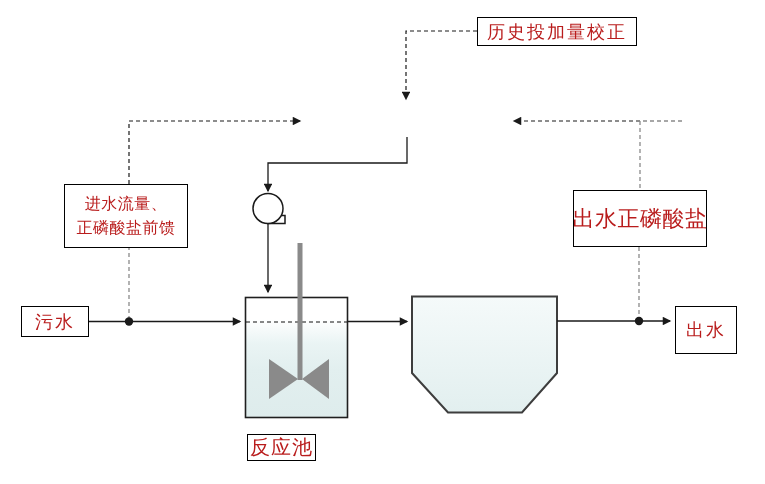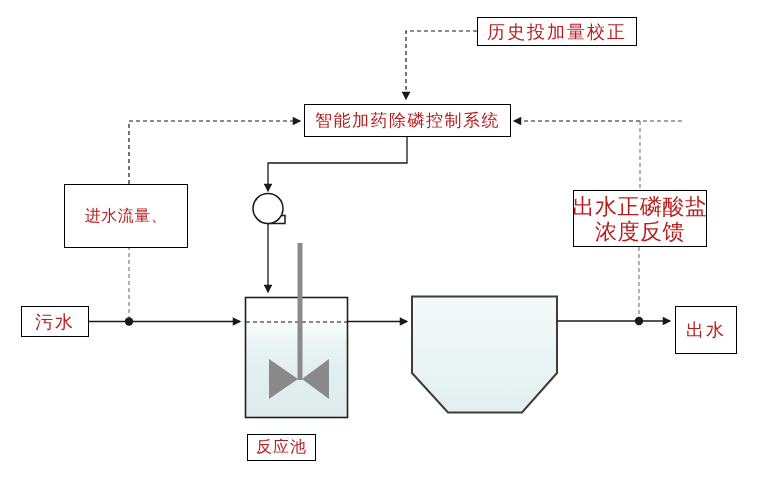--- a/index.html
+++ b/index.html
@@ -25,21 +25,21 @@
     white-space:nowrap;
   }
   .dbox .ln{display:block;}
   #history-box   {left:477px;top:17px; width:160px;height:29px;font-size:18px;letter-spacing:2px;}
   #control-box   {left:304px;top:104px;width:207px;height:33px;font-size:17px;letter-spacing:1.5px;}
   #setpoint-box  {left:682px;top:108px;width:75px; height:28px;font-size:17px;letter-spacing:1px;}
   #feedforward-box{left:64px;top:184px;width:124px;height:64px;font-size:16px;line-height:24px;letter-spacing:0.5px;}
   #feedback-box  {left:573px;top:190px;width:134px;height:57px;font-size:22px;line-height:25px;letter-spacing:0.5px;}
   #influent-box  {left:21px; top:306px;width:68px; height:31px;font-size:18px;letter-spacing:2px;}
   #effluent-box  {left:675px;top:306px;width:62px; height:48px;font-size:18px;letter-spacing:2px;}
-  #reaction-label{left:247px;top:434px;width:69px; height:27px;font-size:16px;letter-spacing:1px;text-align:center;}
+  #reaction-label{left:247px;top:434px;width:69px; height:27px;font-size:20px;letter-spacing:1px;text-align:center;}
   #sediment-label{left:447px;top:434px;width:70px; height:27px;font-size:16px;letter-spacing:1px;}
 </style>
 </head>
 <body>
 
 <div id="canvas">
 
   <svg id="wires" viewBox="0 0 765 484" xmlns="http://www.w3.org/2000/svg">
     <defs>
       <marker id="arw" viewBox="0 0 10 10" refX="8.5" refY="5" markerWidth="9.5" markerHeight="8.5" markerUnits="userSpaceOnUse" orient="auto-start-reverse">
@@ -96,32 +96,29 @@
     <path d="M557 321 H670" fill="none" stroke="#1a1a1a" stroke-width="1.3" marker-end="url(#arw)"></path>
 
     <circle cx="129" cy="321.5" r="4.2" fill="#1a1a1a"></circle>
     <circle cx="639" cy="321" r="4.2" fill="#1a1a1a"></circle>
   </svg>
 
   <div class="dbox" id="history-box">
     <span class="ln">历史投加量校正</span>
   </div>
 
-  <div class="dbox" id="control-box">
-    <span class="ln">智能加药除磷控制系统</span>
-  </div>
 
 
   <div class="dbox" id="feedforward-box">
     <span class="ln">进水流量、</span>
+    <span class="ln">正磷酸盐前馈</span>
   </div>
 
   <div class="dbox" id="feedback-box">
     <span class="ln">出水正磷酸盐</span>
-    <span class="ln">浓度反馈</span>
   </div>
 
   <div class="dbox" id="influent-box">
     <span class="ln">污水</span>
   </div>
 
   <div class="dbox" id="effluent-box">
     <span class="ln">出水</span>
   </div>
 

